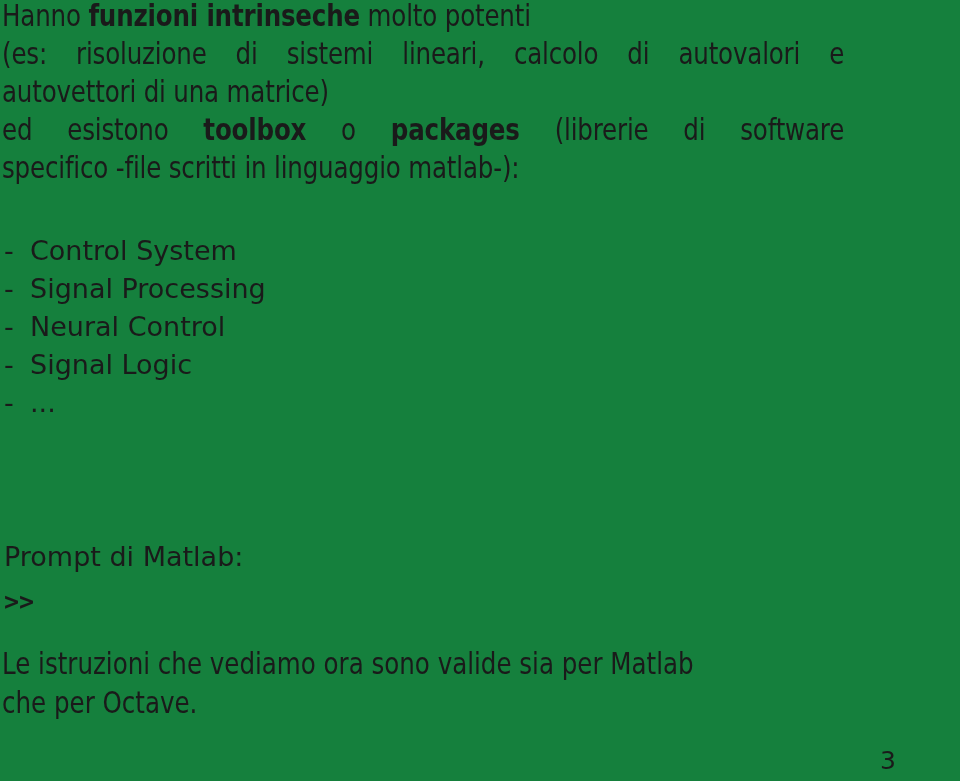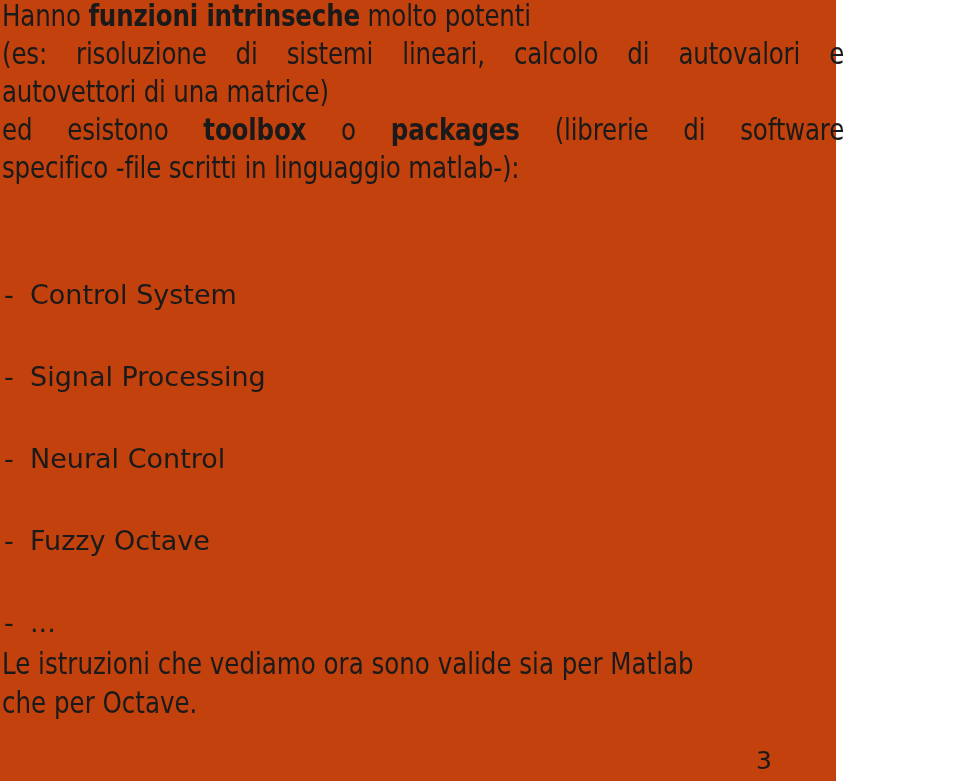--- a/index.html
+++ b/index.html
@@ -14,23 +14,23 @@
     position: relative;
     overflow: hidden;
     color: #1a1a1a;
     font-family: "DejaVu Sans", sans-serif;
     -webkit-font-smoothing: antialiased;
   }
 
   .slide {
     position: absolute;
     inset: 0;
-    width: 836px;
+    width: 960px;
     height: 781px;
-    background: #c2410c;
+    background: #15803d;
   }
 
   
   .intro {
     position: absolute;
     left: 2px;
     top: -4px;
     width: 957px;
     font-family: "Liberation Sans Narrow", "DejaVu Sans Condensed", "Liberation Sans", sans-serif;
     font-size: 31px;
@@ -57,21 +57,20 @@
     top: 232px;
     width: 520px;
     font-family: "DejaVu Sans", sans-serif;
     font-size: 27px;
     line-height: 38px;
     font-weight: 400;
   }
   .toolbox-list .row {
     display: block;
     white-space: nowrap;
-    margin-top: 44px;
   }
   .toolbox-list .dash {
     display: inline-block;
     width: 26px;
   }
 
   
   .prompts {
     position: absolute;
     left: 4px;
@@ -159,25 +158,29 @@
         <span>di</span>
         <span>software</span>
       </span>
       <span class="line"><span>specifico -file scritti in linguaggio matlab-):</span></span>
     </div>
 
   <div class="toolbox-list" id="toolbox-host">
       <span class="row"><span class="dash">-</span><span>Control System</span></span>
       <span class="row"><span class="dash">-</span><span>Signal Processing</span></span>
       <span class="row"><span class="dash">-</span><span>Neural Control</span></span>
-      <span class="row"><span class="dash">-</span><span>Fuzzy Octave</span></span>
+      <span class="row"><span class="dash">-</span><span>Signal Logic</span></span>
       <span class="row"><span class="dash">-</span><span>...</span></span>
     </div>
 
   <div class="prompts">
+    <div class="prompt-col matlab">
+      <div class="prompt-label">Prompt di Matlab:</div>
+      <div class="prompt-value">&gt;&gt;</div>
+    </div>
   </div>
 
   <div class="outro">
     <span class="line">Le istruzioni che vediamo ora sono valide sia per Matlab</span>
     <span class="line">che per Octave.</span>
   </div>
 
   <div class="page-number">3</div>
 
 </div>

